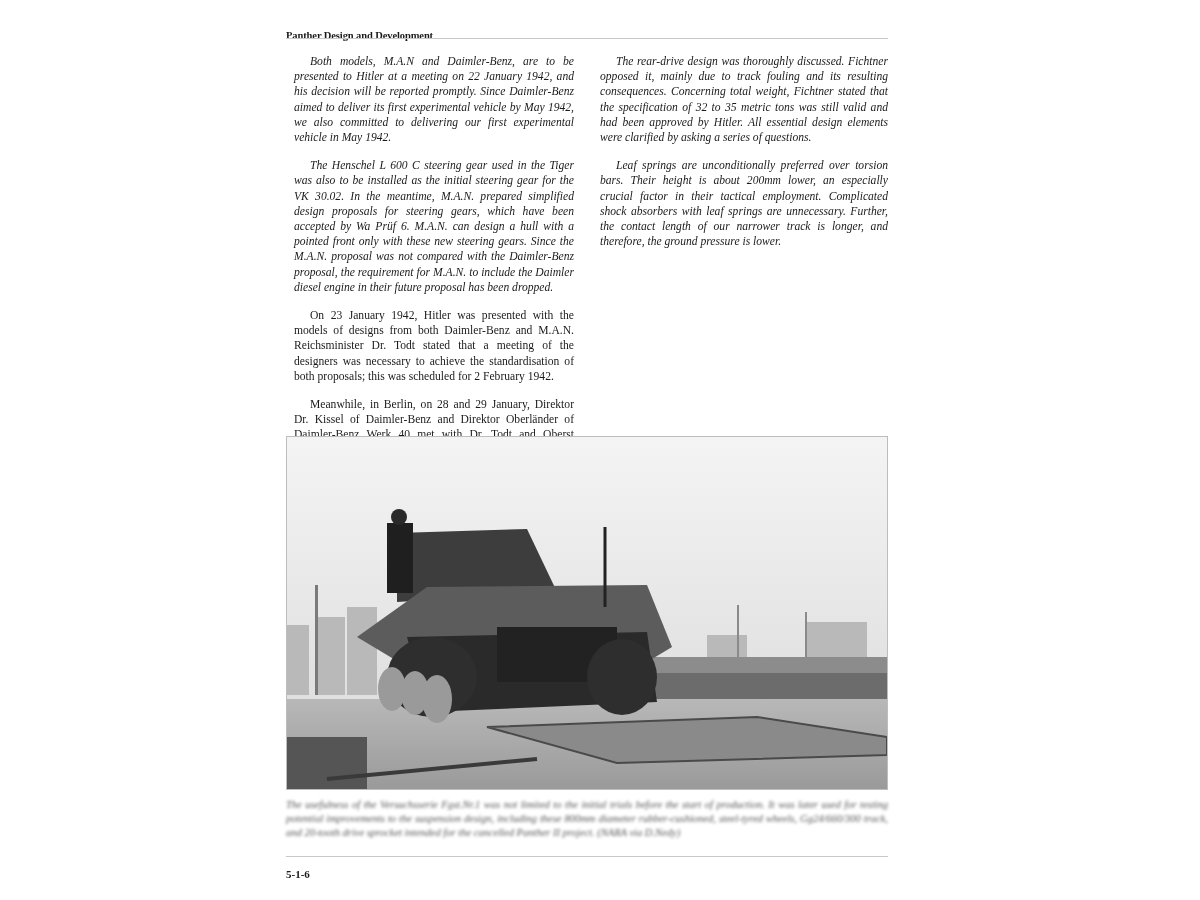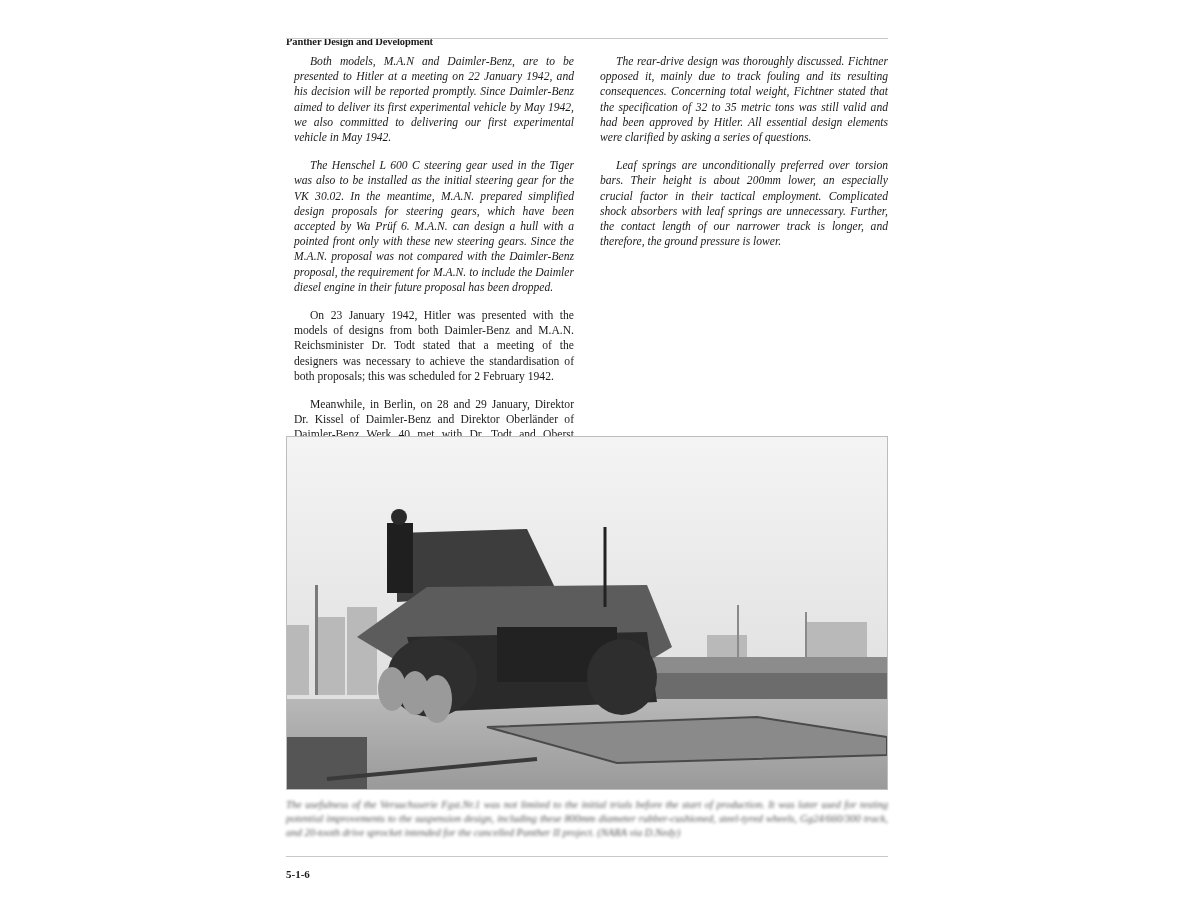--- a/index.html
+++ b/index.html
@@ -1,18 +1,18 @@
 <!DOCTYPE html>
 <html><head>
 <meta charset="utf-8">
 <style>
   html, body { margin:0; padding:0; background:#ffffff; }
   body { width:1200px; height:900px; position:relative; overflow:hidden; font-family:"Liberation Serif", serif; color:#1a1a1a; }
   .page { position:absolute; left:286px; top:18px; width:602px; height:870px; }
-  .running-head { position:absolute; left:0; top:18px; font-size:10.5px; font-weight:bold; letter-spacing:-0.1px;text-align:right; }
+  .running-head { position:absolute; left:0; top:12px; font-size:10.5px; font-weight:bold; letter-spacing:-0.1px;text-align:right; }
   .rule-top { position:absolute; left:0; top:20px; width:602px; height:1px; background:#c8c8c8; }
   .col { position:absolute; top:36px; width:288px; font-size:11.6px; line-height:15.2px; text-align:justify; }
   .col-left { left:0; }
   .col-right { left:306px; top:36px; width:296px; }
   .col p { margin:0 0 13px 8px; text-indent:16px; }
   .col p.noindent { text-indent:0; }
   .col p.quote { font-style:italic; }
   .photo { position:absolute; left:0; top:418px; width:600px; height:352px; border:1px solid #bdbdbd; overflow:hidden; background:#e9e9e9; }
   .caption { position:absolute; left:0; top:780px; width:602px; font-size:10.5px; line-height:14px; font-style:italic; color:#555; filter:blur(1.6px); text-align:justify; }
   .rule-bottom { position:absolute; left:0; top:838px; width:602px; height:1px; background:#c8c8c8; }

